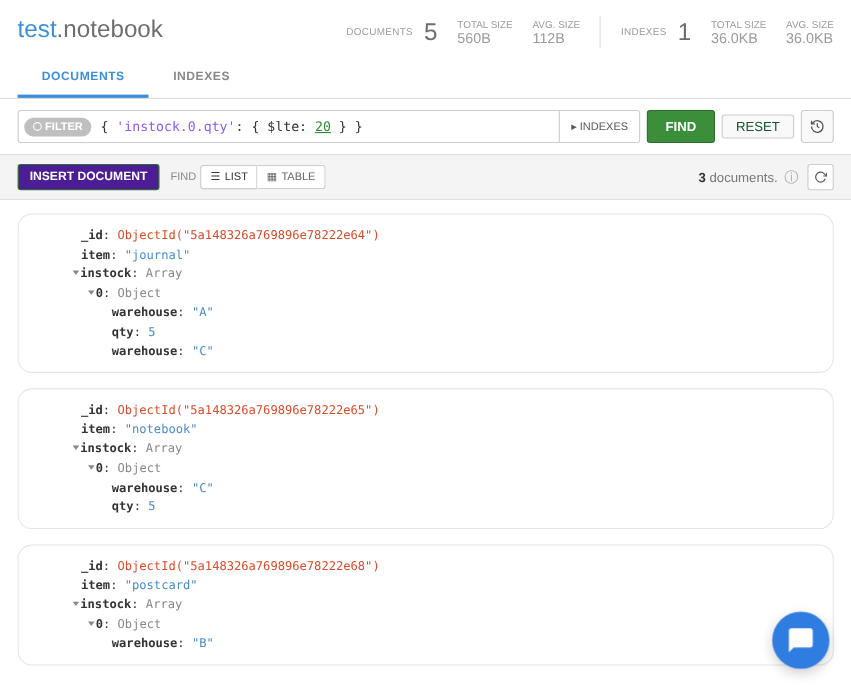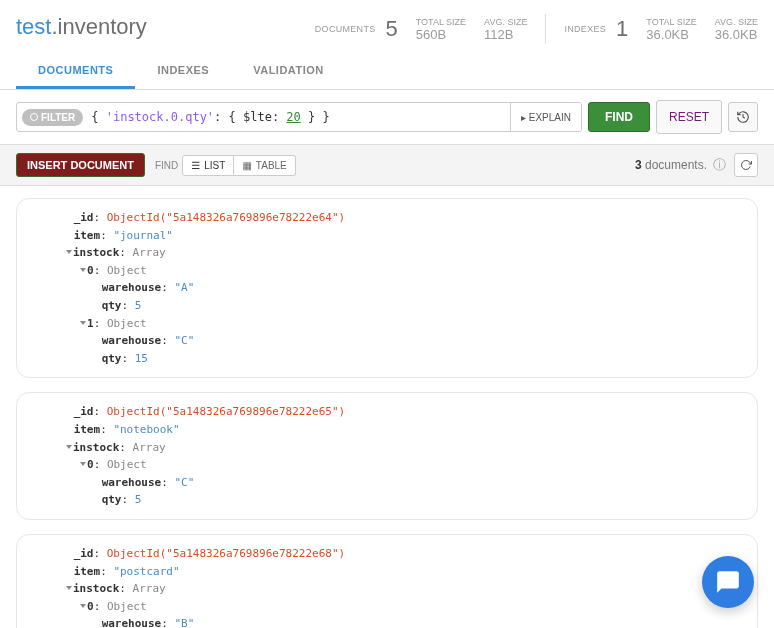--- a/index.html
+++ b/index.html
@@ -23,24 +23,24 @@
 .filter-input-wrap { flex: 1; display: flex; align-items: center; border: 1px solid #ccc; border-radius: 3px; background: #fff; height: 30px; overflow: hidden; }
 .filter-pill { background: #bfbfbf; color: #fff; font-size: 10px; font-weight: 600; padding: 3px 8px; border-radius: 10px; margin-left: 5px; display: flex; align-items: center; gap: 3px; }
 .filter-pill::before { content: ""; width: 8px; height: 8px; border: 1.5px solid #fff; border-radius: 50%; display: inline-block; box-sizing: border-box; }
 .filter-code { font-family: Menlo, Consolas, monospace; font-size: 12px; padding: 0 8px; flex: 1; }
 .filter-code .brace { color: #333; }
 .filter-code .key { color: #8b5cf6; }
 .filter-code .op { color: #333; }
 .filter-code .num { color: #2e8b2e; text-decoration: underline; }
 .options-btn { border: none; border-left: 1px solid #ccc; background: #fff; font-size: 10px; padding: 0 10px; height: 28px; color: #555; cursor: pointer; }
 .find-btn { background: #3b8f3b; color: #fff; border: 1px solid #2d6e2d; border-radius: 3px; font-size: 12px; font-weight: 600; padding: 0 16px; height: 30px; cursor: pointer; }
-.reset-btn { background: #f9f9f9; border: 1px solid #ccc; border-radius: 3px; font-size: 12px; padding: 0 12px; height: 34px; cursor: pointer; color: #701a75; }
+.reset-btn { background: #f9f9f9; border: 1px solid #ccc; border-radius: 3px; font-size: 12px; padding: 0 12px; height: 22px; cursor: pointer; color: #14532d; }
 .history-btn { width: 30px; height: 30px; border: 1px solid #ccc; border-radius: 3px; background: #f9f9f9; cursor: pointer; display:flex; align-items:center; justify-content:center; color:#555; }
 .toolbar { display: flex; align-items: center; padding: 8px 16px; background: #f4f4f4; border-top: 1px solid #ddd; border-bottom: 1px solid #ddd; }
-.insert-btn { background: #7f1d1d; color: #fff; border: 1px solid #2d6e2d; border-radius: 3px; font-size: 11px; font-weight: 600; padding: 5px 10px; cursor: pointer; }
+.insert-btn { background: #4c1d95; color: #fff; border: 1px solid #2d6e2d; border-radius: 3px; font-size: 11px; font-weight: 600; padding: 5px 10px; cursor: pointer; }
 .view-label { font-size: 10px; color: #888; margin-left: 10px; margin-right: 4px; }
 .view-toggle { display: flex; }
 .view-btn { background: #fff; border: 1px solid #ccc; font-size: 10px; padding: 4px 8px; cursor: pointer; color: #666; display: flex; align-items: center; gap: 4px; }
 .view-btn.left { border-radius: 3px 0 0 3px; }
 .view-btn.right { border-radius: 0 3px 3px 0; border-left: none; }
 .view-btn.active { background: #fff; color: #333; }
 .doc-count { margin-left: auto; font-size: 12px; color: #777; }
 .doc-count b { color: #333; }
 .refresh-btn { width: 24px; height: 24px; border: 1px solid #ccc; border-radius: 3px; background: #fff; margin-left: 8px; cursor: pointer; display:flex;align-items:center;justify-content:center;color:#555;}
 .info-icon { color: #aaa; margin-left: 6px; }
@@ -59,21 +59,21 @@
 .indent2t { padding-left: 0px; }
 .indent3t { padding-left: 14px; }
 .chat-bubble { position: fixed; bottom: 20px; right: 20px; width: 52px; height: 52px; background: #2f7de1; border-radius: 50%; display: flex; align-items: center; justify-content: center; box-shadow: 0 4px 12px rgba(0,0,0,0.2); cursor: pointer; }
 .chat-bubble svg { fill: #fff; }
 </style>
 </head>
 <body>
 
 <div class="header">
   <div class="title">
-    <span class="db">test</span><span class="coll">.</span><span class="coll">inventory</span>
+    <span class="db">test</span><span class="coll">.</span><span class="coll">notebook</span>
   </div>
   <div class="stats">
     <div class="statgroup">
       <div class="statlabel">DOCUMENTS</div>
       <div class="statvalue">5</div>
     </div>
     <div class="statcol">
       <div class="small-label">TOTAL SIZE</div>
       <div class="small-val">560B</div>
     </div>
@@ -93,30 +93,29 @@
     <div class="statcol">
       <div class="small-label">AVG. SIZE</div>
       <div class="small-val">36.0KB</div>
     </div>
   </div>
 </div>
 
 <div class="tabs">
   <div class="tab active">DOCUMENTS</div>
   <div class="tab">INDEXES</div>
-  <div class="tab">VALIDATION</div>
 </div>
 
 <div class="filterbar">
   <div class="filter-input-wrap">
     <span class="filter-pill">FILTER</span>
     <span class="filter-code">
       <span class="brace">{ </span><span class="key">'instock.0.qty'</span><span class="op">: { $lte: </span><span class="num">20</span><span class="brace"> } }</span>
     </span>
-    <button class="options-btn">▸ EXPLAIN</button>
+    <button class="options-btn">▸ INDEXES</button>
   </div>
   <button class="find-btn">FIND</button>
   <button class="reset-btn">RESET</button>
   <button class="history-btn">
     <svg width="14" height="14" viewBox="0 0 24 24" fill="none" stroke="currentColor" stroke-width="2">
         <path d="M3 12a9 9 0 1 0 3-6.7L3 8"></path>
         <polyline points="3 3 3 8 8 8"></polyline>
         <polyline points="12 7 12 12 15 14"></polyline>
       </svg>
   </button>
@@ -146,23 +145,21 @@
 </div>
 
 <div class="docs" id="docs-container">
     <div class="doc-card">
       <div class="row indent1"> <span class="fkey">_id</span><span class="colon">:</span> <span class="oid">ObjectId("5a148326a769896e78222e64")</span></div>
       <div class="row indent1"> <span class="fkey">item</span><span class="colon">:</span> <span class="str">"journal"</span></div>
       <div class="row indent2t"><span class="toggle"></span><span class="fkey">instock</span><span class="colon">:</span> <span class="type">Array</span></div>
       <div class="row indent3t"><span class="toggle"></span><span class="fkey">0</span><span class="colon">:</span> <span class="type">Object</span></div>
       <div class="row indent3"> <span class="fkey">warehouse</span><span class="colon">:</span> <span class="str">"A"</span></div>
       <div class="row indent3"> <span class="fkey">qty</span><span class="colon">:</span> <span class="numv">5</span></div>
-      <div class="row indent3t"><span class="toggle"></span><span class="fkey">1</span><span class="colon">:</span> <span class="type">Object</span></div>
       <div class="row indent3"> <span class="fkey">warehouse</span><span class="colon">:</span> <span class="str">"C"</span></div>
-      <div class="row indent3"> <span class="fkey">qty</span><span class="colon">:</span> <span class="numv">15</span></div>
     </div>
     <div class="doc-card">
       <div class="row indent1"> <span class="fkey">_id</span><span class="colon">:</span> <span class="oid">ObjectId("5a148326a769896e78222e65")</span></div>
       <div class="row indent1"> <span class="fkey">item</span><span class="colon">:</span> <span class="str">"notebook"</span></div>
       <div class="row indent2t"><span class="toggle"></span><span class="fkey">instock</span><span class="colon">:</span> <span class="type">Array</span></div>
       <div class="row indent3t"><span class="toggle"></span><span class="fkey">0</span><span class="colon">:</span> <span class="type">Object</span></div>
       <div class="row indent3"> <span class="fkey">warehouse</span><span class="colon">:</span> <span class="str">"C"</span></div>
       <div class="row indent3"> <span class="fkey">qty</span><span class="colon">:</span> <span class="numv">5</span></div>
     </div>
     <div class="doc-card">

